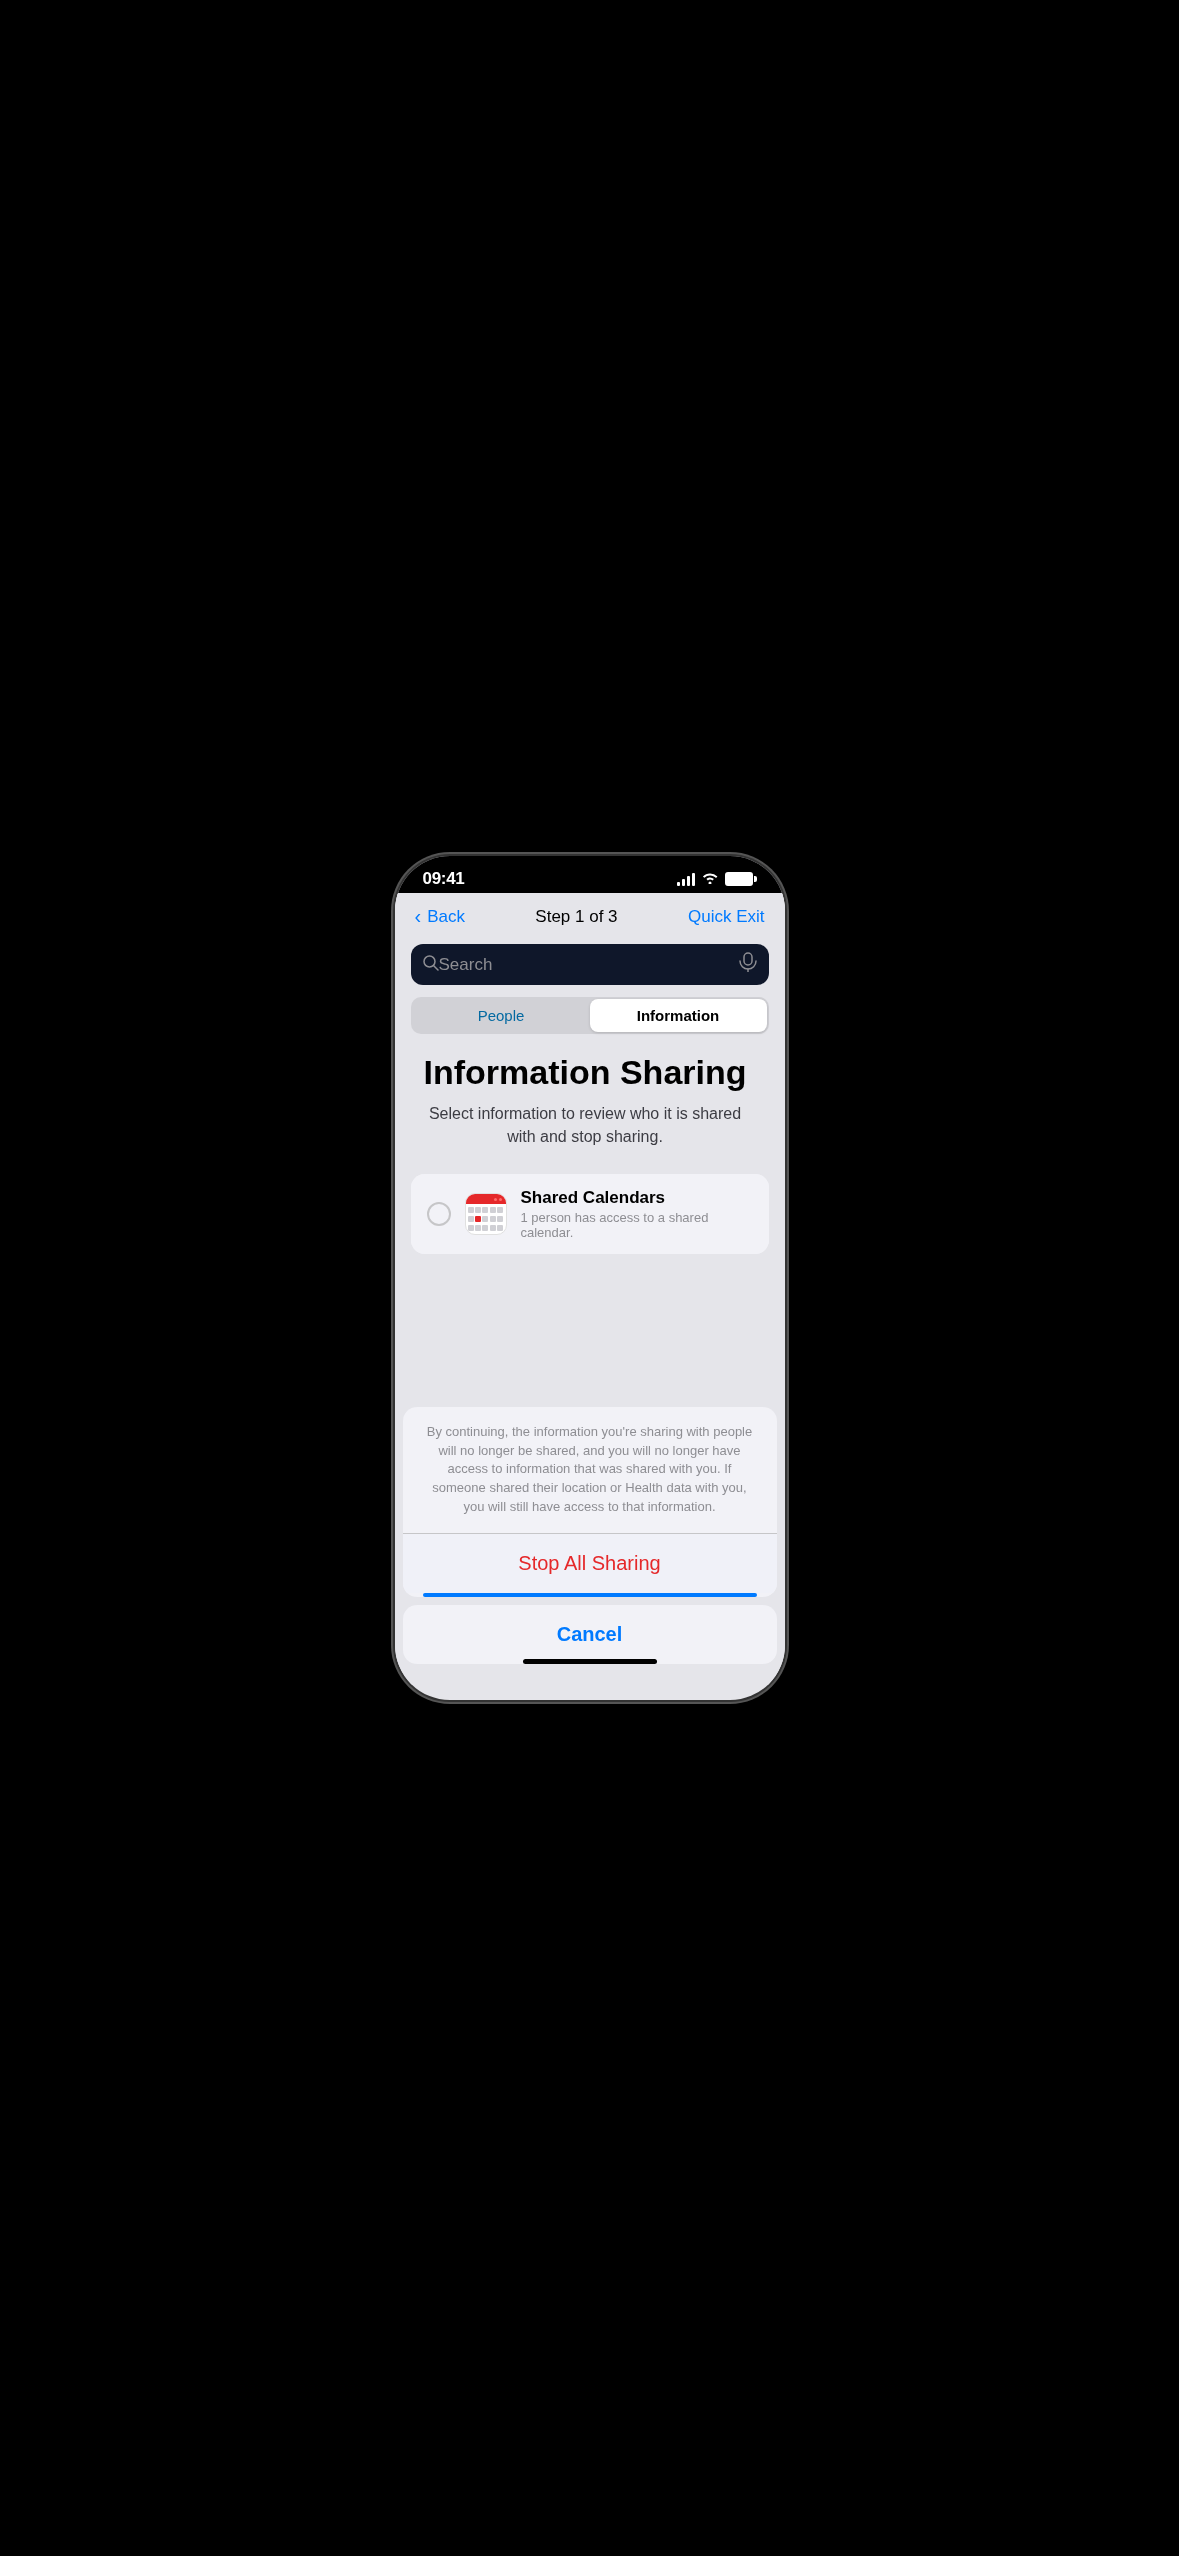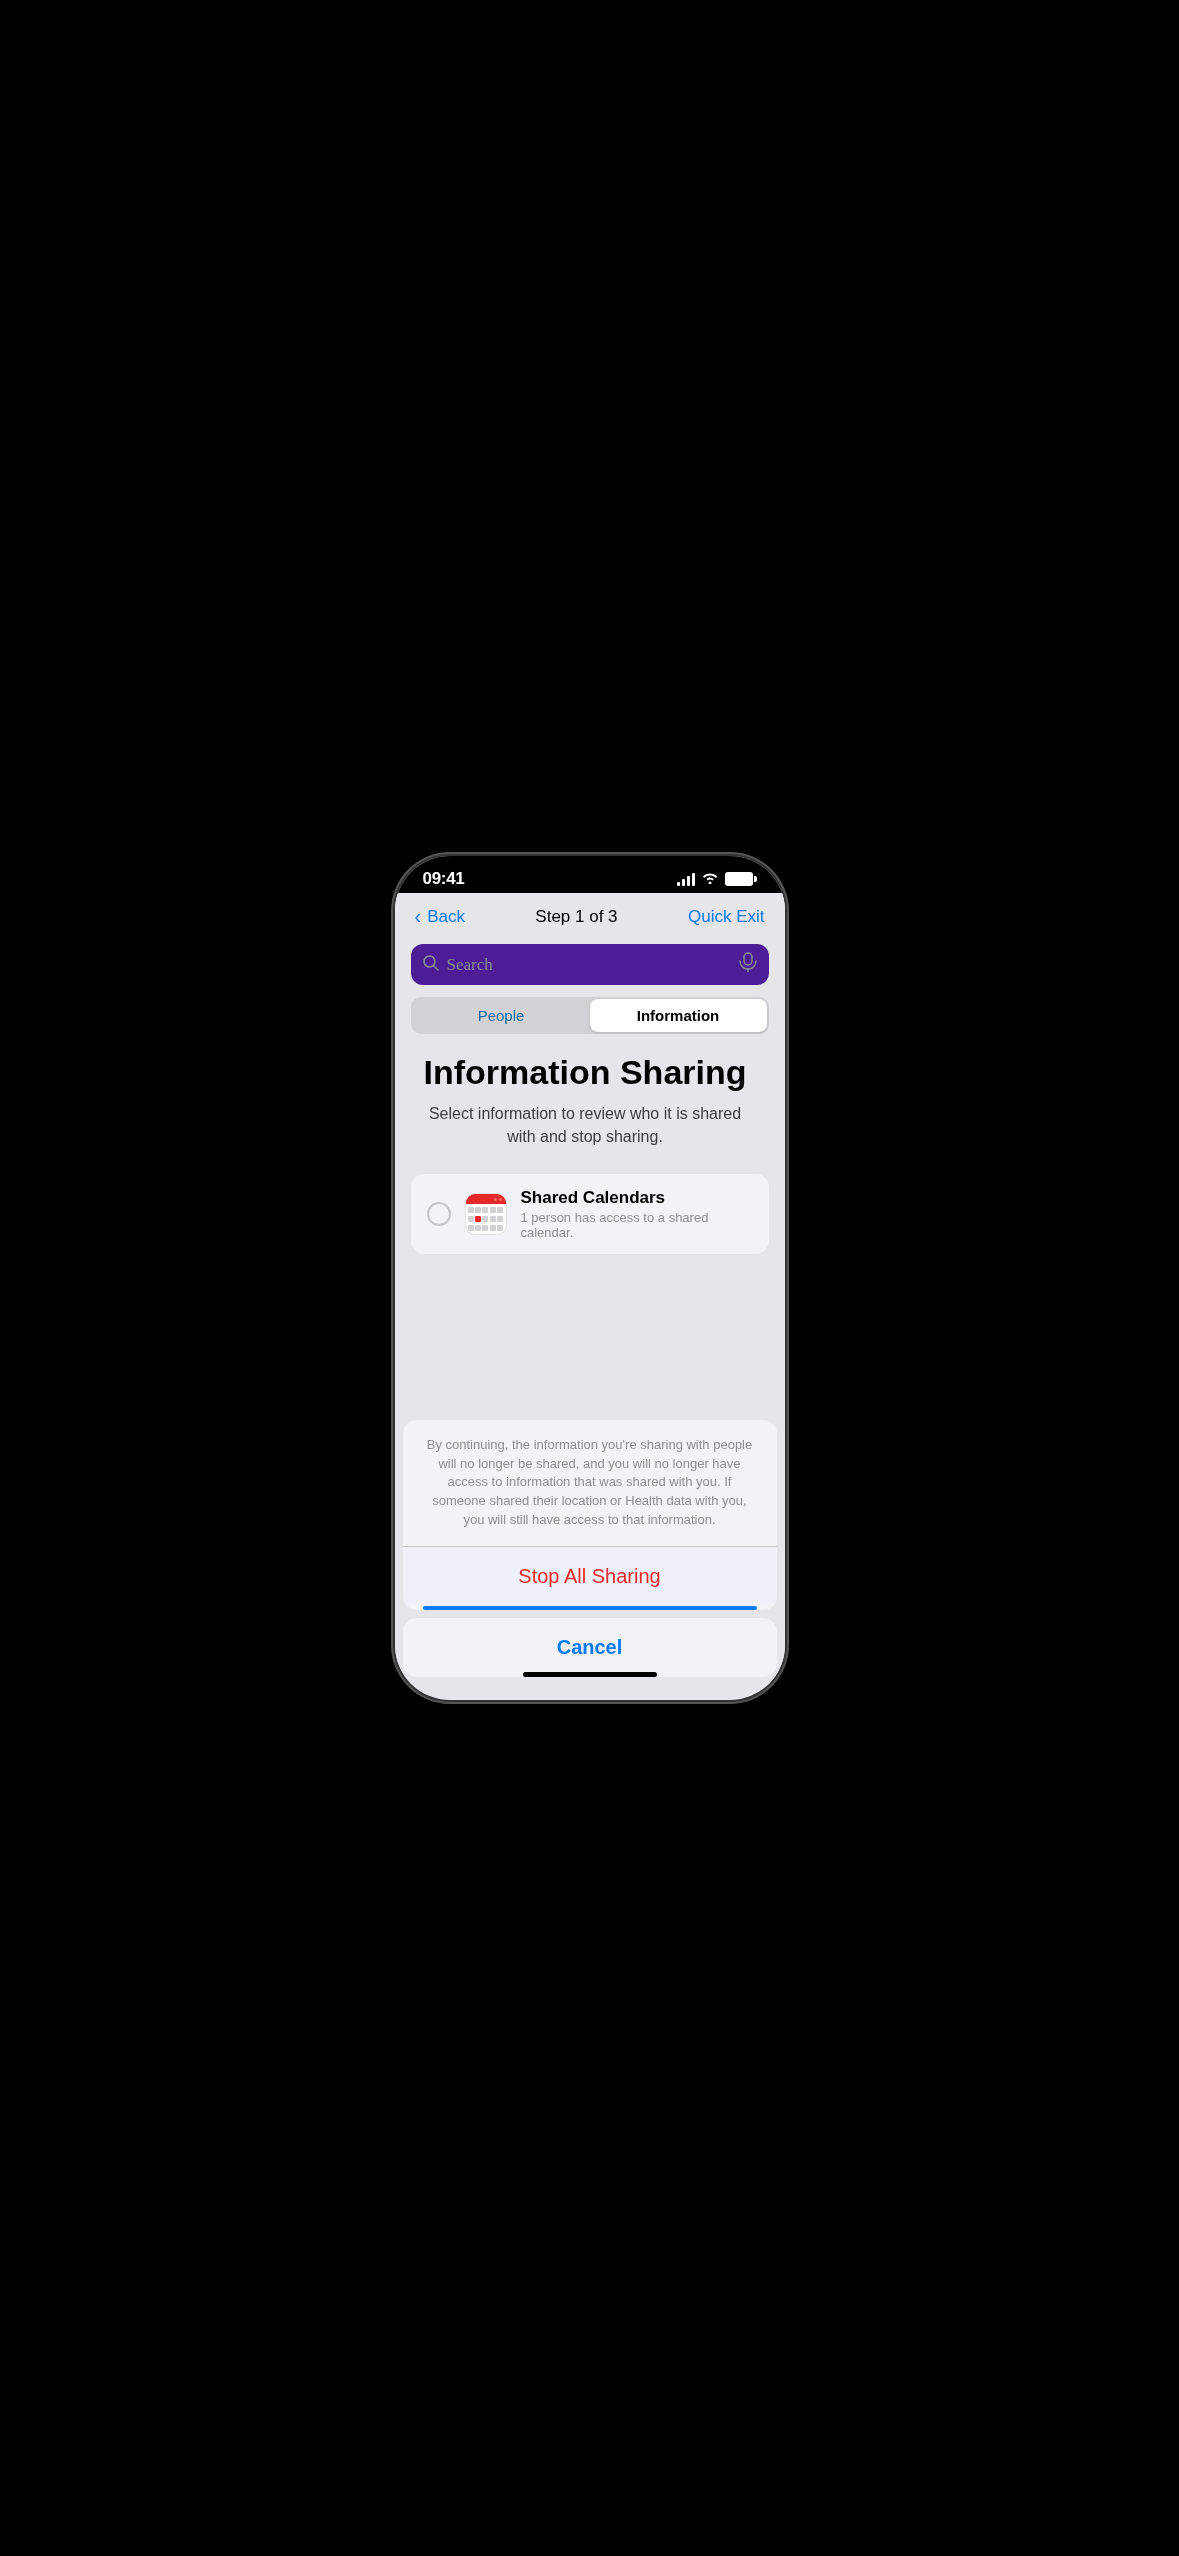--- a/index.html
+++ b/index.html
@@ -130,27 +130,25 @@
       font-size: 17px;
       cursor: pointer;
     }
 
     
     .search-container {
       padding: 6px 16px 12px 16px;
     }
 
     .search-bar {
-      background: #4c1d95;
+      background: #0f172a;
       border-radius: 12px;
       display: flex;
       align-items: center;
       padding: 8px 12px;
-      gap: 8px;
-      font-family: Liberation Serif, serif;
     }
 
     .search-icon-svg {
       color: #8e8e93;
       font-size: 16px;
     }
 
     .search-placeholder {
       flex: 1;
       color: #8e8e93;
@@ -342,21 +340,21 @@
     }
 
     .item-subtitle {
       font-size: 13px;
       color: #8e8e93;
     }
 
     
     .bottom-overlay {
       position: absolute;
-      bottom: 0;
+      bottom: 13px;
       left: 0;
       right: 0;
       background: transparent;
     }
 
     .action-sheet-container {
       margin: 0 8px 8px 8px;
       display: flex;
       flex-direction: column;
       gap: 8px;

